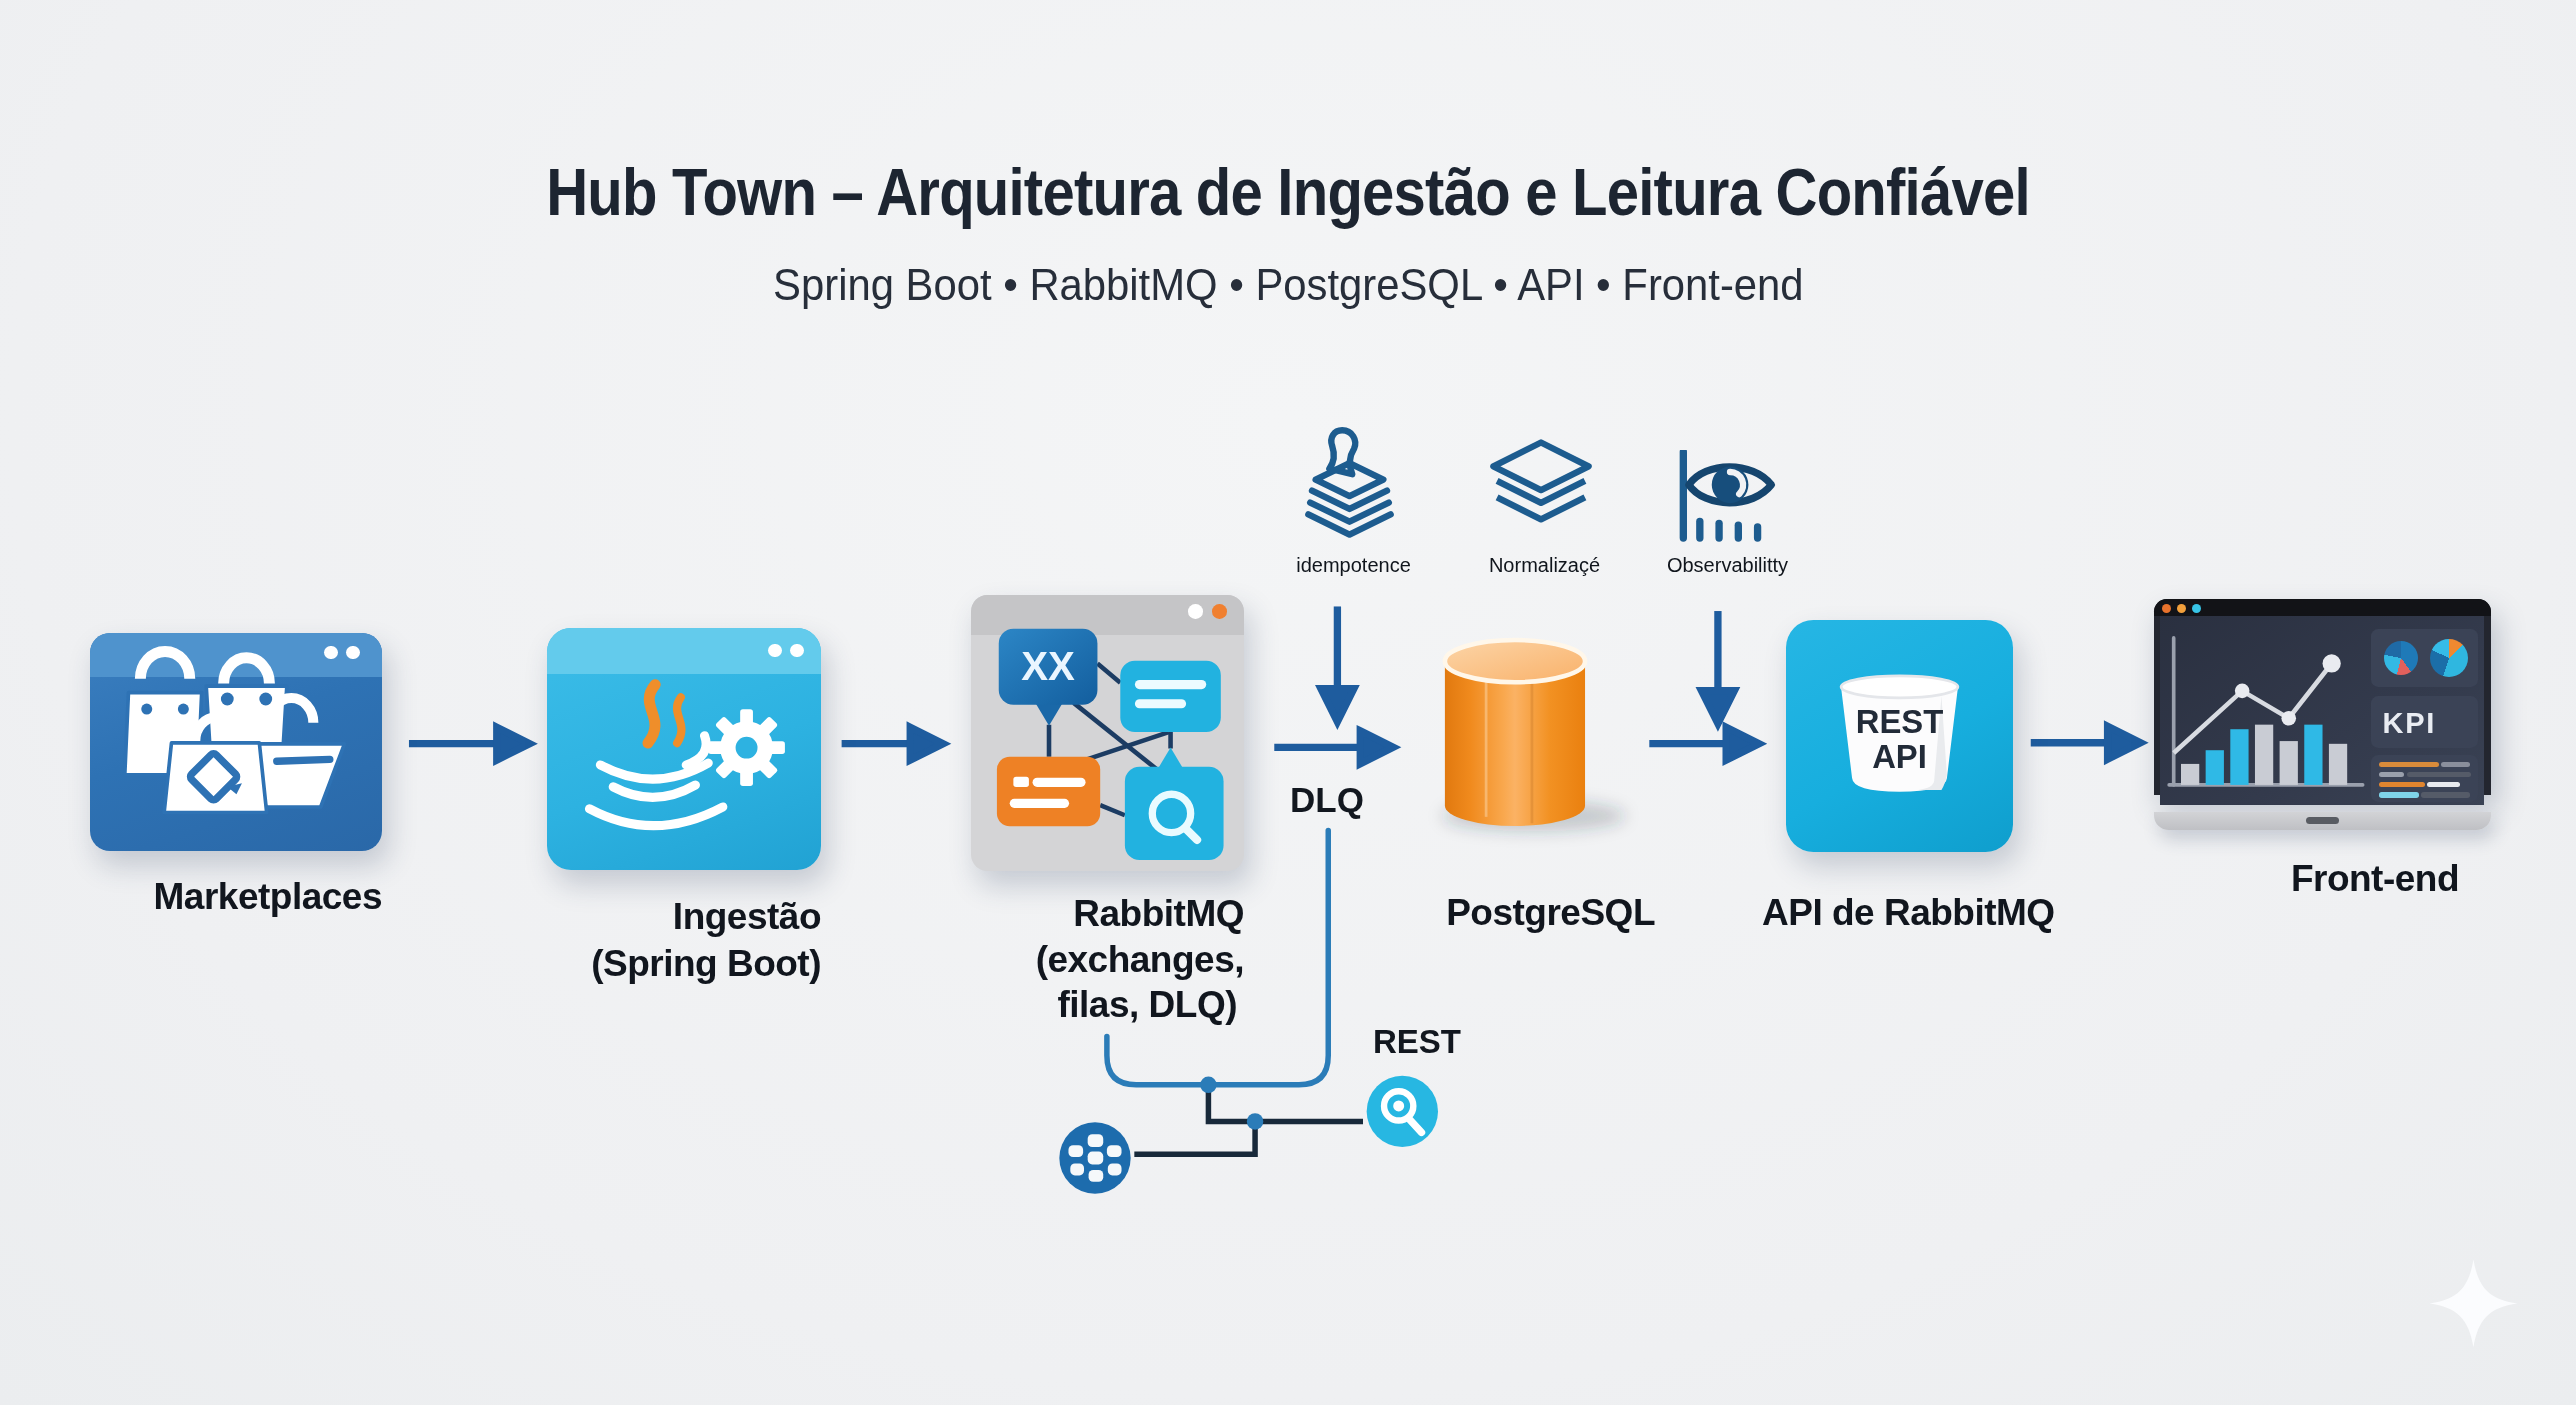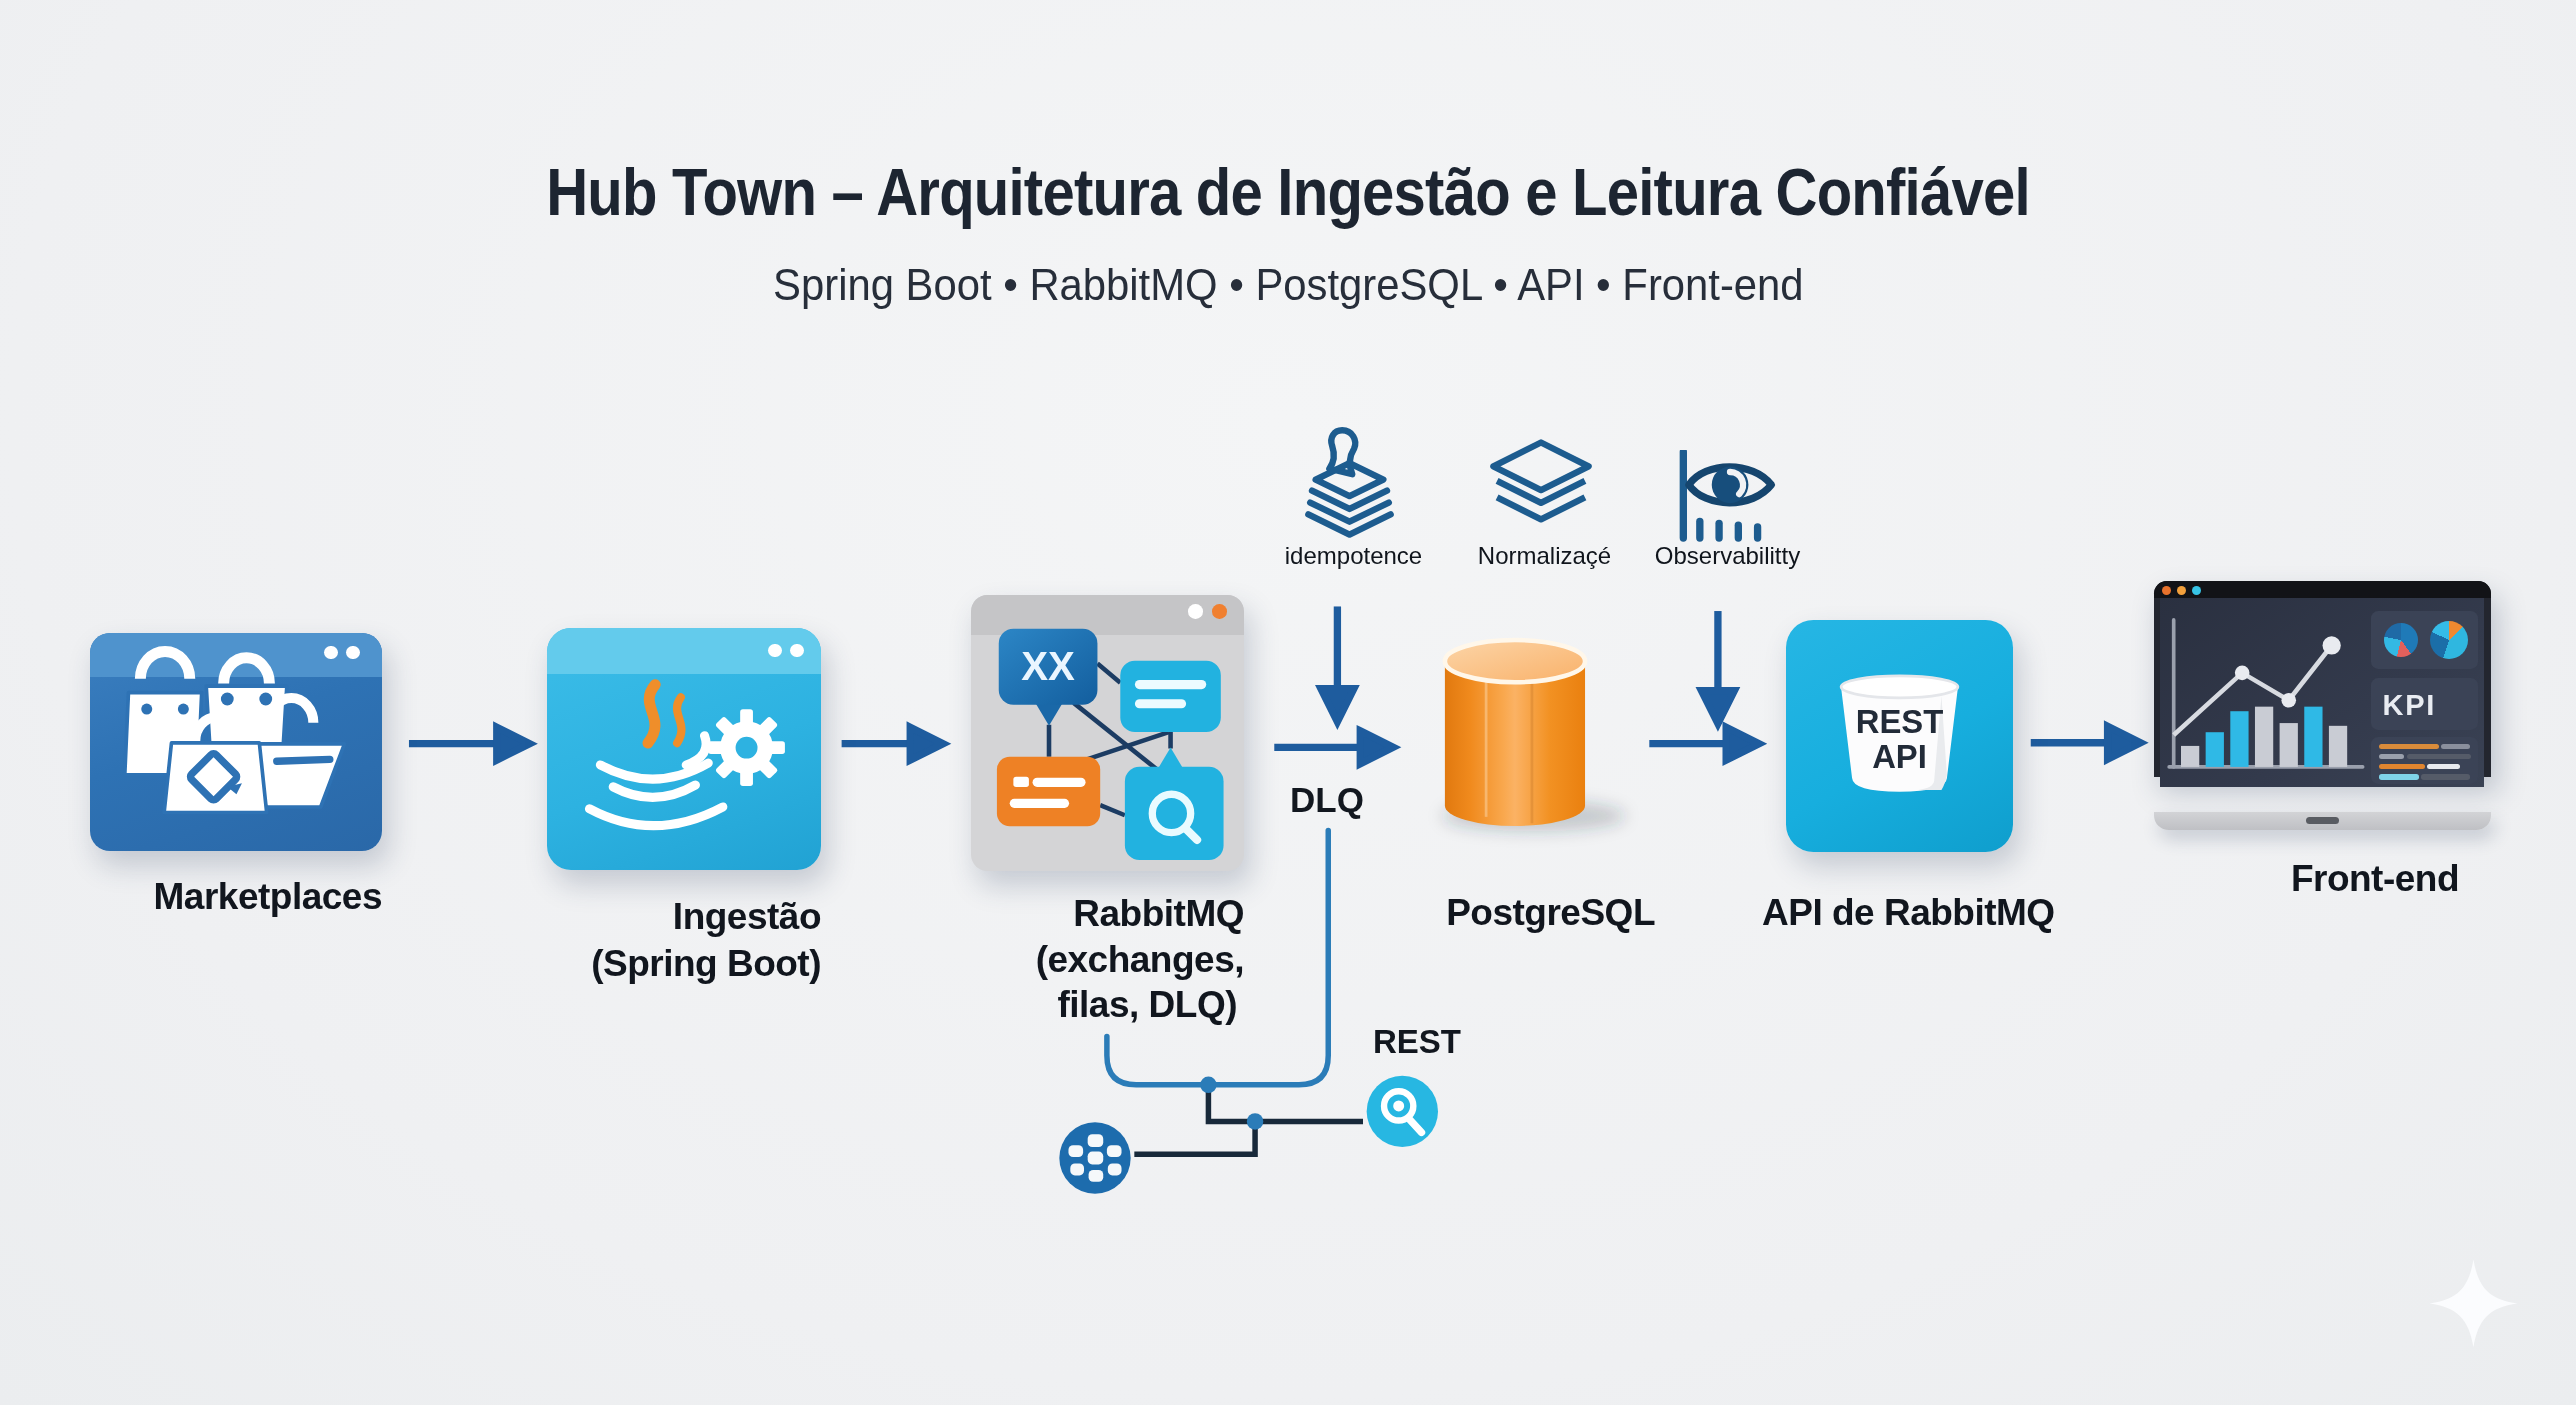--- a/index.html
+++ b/index.html
@@ -6,38 +6,38 @@
   body{width:2576px;height:1405px;background:#f1f2f4;font-family:"Liberation Sans",sans-serif;overflow:hidden;}
   .stage{position:absolute;left:0;top:0;width:2576px;height:1405px;background:
     radial-gradient(ellipse at 50% 30%, #f4f5f6 0%, #eff0f2 70%, #ebedef 100%);}
   .abs{position:absolute;}
   
   .title{left:0;right:0;top:154px;text-align:center;color:#1d2531;font-weight:bold;font-size:66px;white-space:nowrap;}
   .title .squeeze{display:inline-block;transform:scaleX(.88);letter-spacing:-0.9px;}
   .subtitle{left:0;right:0;top:260px;text-align:center;color:#272e3a;font-size:44px;white-space:nowrap;}
   .subtitle .squeeze{display:inline-block;transform:scaleX(.95);}
   
-  .quality-label{position:absolute;top:542px;text-align:center;font-size:24px;color:#10151c;white-space:nowrap;}
+  .quality-label{position:absolute;top:554px;text-align:center;font-size:20px;color:#10151c;white-space:nowrap;}
   
   .appbox{position:absolute;border-radius:20px;box-shadow:6.4px 14.6px 27.4px rgba(45,65,95,.22);overflow:hidden;}
   .box-marketplaces{left:90px;top:633px;width:292px;height:218px;background:linear-gradient(160deg,#3b7fc0 0%,#2e72b4 45%,#2a68a8 100%);}
   .box-marketplaces .hdr{position:absolute;left:0;top:0;right:0;height:44px;background:#4f93cd;}
   .box-ingestion{left:547px;top:628px;width:274px;height:242px;background:linear-gradient(160deg,#3cbde8 0%,#2db2e1 55%,#21a2d3 100%);border-radius:24px;}
   .box-ingestion .hdr{position:absolute;left:0;top:0;right:0;height:46px;background:#63cbec;}
   .win-rabbit{left:971px;top:595px;width:273px;height:276px;background:#d4d4d6;border-radius:16.5px;}
   .win-rabbit .hdr{position:absolute;left:0;top:0;right:0;height:40px;background:#c5c5c7;}
   .dot{position:absolute;border-radius:50%;}
   .box-api{left:1786px;top:620px;width:227px;height:232px;background:linear-gradient(150deg,#26b6e4 0%,#17aede 55%,#0f9ecd 100%);border-radius:27.4px;}
   
   .node-label{position:absolute;text-align:right;color:#11161e;font-weight:600;font-size:37px;white-space:nowrap;letter-spacing:-0.5px;}
   .small-anno{position:absolute;text-align:center;color:#12171f;font-weight:600;font-size:35px;white-space:nowrap;}
   
   
   
-  .monitor-frame{left:2154px;top:581px;width:337px;height:196px;background:#23262f;border-radius:12.8px 12.8px 0 0;box-shadow:6.4px 14.6px 27.4px rgba(45,65,95,.25);}
+  .monitor-frame{left:2154px;top:599px;width:337px;height:196px;background:#23262f;border-radius:12.8px 12.8px 0 0;box-shadow:6.4px 14.6px 27.4px rgba(45,65,95,.25);}
   .monitor-titlebar{position:absolute;left:0;top:0;right:0;height:17.4px;background:#121317;border-radius:12.8px 12.8px 0 0;}
   .monitor-screen{position:absolute;left:6.4px;top:17.4px;width:324px;height:189px;background:linear-gradient(145deg,#2a3040 0%,#333a4c 60%,#3a4254 100%);}
   .card{position:absolute;background:#3b4356;border-radius:7.3px;}
   .kpi-text{position:absolute;left:11px;top:11px;color:#e9ecf2;font-size:29px;font-weight:600;letter-spacing:1.8px;}
   .pie{position:absolute;border-radius:50%;}
   .mini-row{position:absolute;height:5.5px;border-radius:2.7px;}
   .monitor-bezel{left:2154px;top:812px;width:337px;height:18.3px;background:linear-gradient(#d2d3d6,#bfc0c4);border-radius:0 0 14.6px 14.6px;box-shadow:4.6px 9.1px 16.5px rgba(45,65,95,.22);}
   .monitor-notch{position:absolute;left:152px;top:4.6px;width:33px;height:7.3px;background:#595c62;border-radius:3.7px;}
 </style>
 </head>

